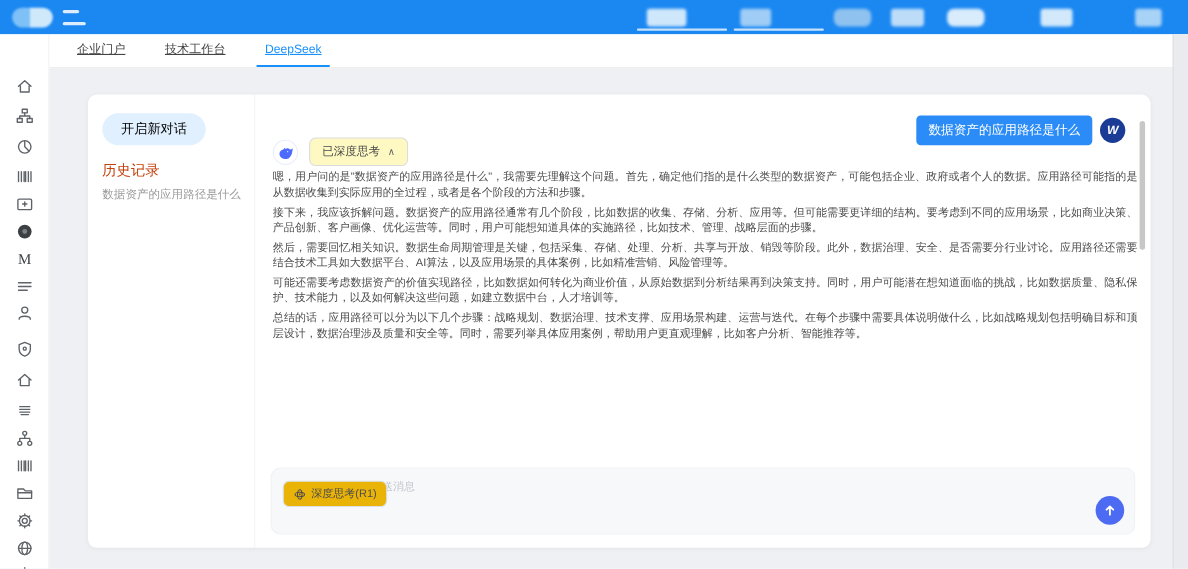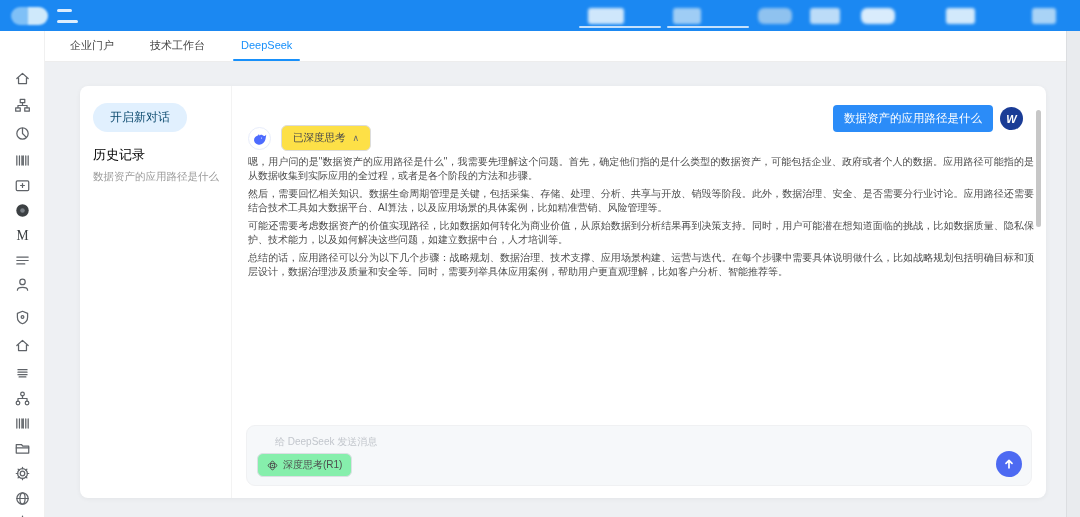--- a/index.html
+++ b/index.html
@@ -18,63 +18,63 @@
   .blur-underline { position:absolute; top:26px; height:2px; background:rgba(255,255,255,.75); border-radius:1px; filter:blur(.5px); }
 
   
   .sidebar { position:absolute; left:0; top:31px; width:45px; height:486px; background:#ffffff; border-right:1px solid #f0f0f0; z-index:4; }
   .side-icon { position:absolute; left:14px; width:17px; height:17px; color:#5f6368; cursor:pointer; }
   .side-icon svg { width:17px; height:17px; stroke:#5f6368; stroke-width:1.1; fill:none; stroke-linecap:round; stroke-linejoin:round; }
 
   
   .tabbar { position:absolute; left:45px; top:31px; width:1035px; height:31px; background:#ffffff;
             border-bottom:1px solid #ededed; display:flex; align-items:center; padding-left:25px; gap:36px; z-index:4; }
-  .tab { font-size:11px; color:#444; cursor:pointer; height:31px; line-height:29px; position:relative; }
+  .tab { font-size:11px; color:#444; cursor:pointer; height:31px; line-height:29px; position:relative;text-decoration:underline; }
   .tab.active { color:#1890fa; }
   .tab.active::after { content:""; position:absolute; left:-8px; right:-8px; bottom:1px; height:2px; background:#1890fa; border-radius:1px; }
 
   
   .page-scroll { position:absolute; right:0; top:31px; width:14px; height:486px; background:#e9ebee; border-left:1px solid #dcdee1; z-index:6; }
 
   
   .card { position:absolute; left:80px; top:86px; width:966px; height:412px; background:#ffffff;
           border-radius:8px; box-shadow:0 1px 5px rgba(0,0,0,.05); z-index:3; }
 
   
   .history-panel { position:absolute; left:0; top:0; width:152px; height:412px; border-right:1px solid #f3f3f3; }
-  .new-chat-btn { position:absolute; left:13px; top:17px; padding:6px 17px; background:#e1f0fe; color:#0c4a6e;
+  .new-chat-btn { position:absolute; left:13px; top:17px; padding:6px 17px; background:#e1f0fe; color:#000000;
                   font-size:12px; border-radius:15px; border:none; cursor:pointer; white-space:nowrap; }
-  .history-title { position:absolute; left:13px; top:60px; font-size:13px; color:#000000; }
+  .history-title { position:absolute; left:13px; top:60px; font-size:13px; color:#c2410c; }
   .history-item { position:absolute; left:13px; top:84px; width:130px; font-size:10.5px; color:#9a9a9a;
                   white-space:nowrap; overflow:hidden; text-overflow:ellipsis; cursor:pointer; }
 
   
   .user-row { position:absolute; right:23px; top:19px; display:flex; align-items:center; gap:7px; }
   .user-bubble { background:#2b8cf8; color:#fff; font-size:11.5px; padding:6px 11px; border-radius:4px; white-space:nowrap; cursor:default; }
   .user-avatar { width:23px; height:23px; border-radius:50%; background:#1a3c96; color:#fff; font-size:11px;
                  font-style:italic; font-weight:bold; display:flex; align-items:center; justify-content:center; }
 
   .ai-row { position:absolute; left:168px; top:39px; display:flex; align-items:center; gap:10px; }
   .ai-avatar { width:23px; height:23px; border-radius:50%; background:#fff; border:1px solid #e8edfb;
                display:flex; align-items:center; justify-content:center; }
-  .thought-toggle { display:flex; align-items:center; gap:7px; background:#fde047; border:1px solid #dcdcdc; border-radius:6px;
+  .thought-toggle { display:flex; align-items:center; gap:7px; background:#fef9c3; border:1px solid #dcdcdc; border-radius:6px;
                     padding:5px 11px; font-size:10.5px; color:#4a4a4a; cursor:pointer; }
   .caret { font-size:9px; color:#666; }
 
   .answer { position:absolute; left:168px; top:69px; width:786px; height:254px; overflow:hidden; }
   .answer p { font-size:10px; line-height:14px; color:#4b4b4b; text-align:justify; margin-bottom:4px; }
 
   .chat-scrollbar { position:absolute; left:956px; top:24px; width:5px; height:117px; background:#c7c7c7; border-radius:3px; cursor:pointer; }
 
   
   .composer { position:absolute; left:166px; top:339px; width:786px; height:61px; background:#f6f8fa;
               border:1px solid #f0f1f3; border-radius:9px; }
   .composer-placeholder { position:absolute; left:28px; top:9px; font-size:10px; color:#c2c6cc; }
-  .deepthink-btn { position:absolute; left:10px; bottom:8px; display:flex; align-items:center; gap:5px;
-                   background:#86efac; border:1px solid #dcdfe4; border-radius:6px; padding:4px 9px;
+  .deepthink-btn { position:absolute; left:10px; bottom:24px; display:flex; align-items:center; gap:5px;
+                   background:#eab308; border:1px solid #dcdfe4; border-radius:6px; padding:4px 9px;
                    font-size:10px; color:#4d4d4d; cursor:pointer; }
   .deepthink-btn svg { width:11px; height:11px; stroke:#4d4d4d; stroke-width:1.2; fill:none; }
   .send-btn { position:absolute; right:9px; bottom:8px; width:26px; height:26px; border-radius:50%;
               background:#4d6af2; border:none; display:flex; align-items:center; justify-content:center; cursor:pointer; }
   .send-btn svg { width:12px; height:12px; stroke:#fff; stroke-width:2; fill:none; stroke-linecap:round; stroke-linejoin:round; }
 </style>
 </head>
 <body>
 
 <div class="topbar">
@@ -216,20 +216,21 @@
         </svg>
     </div>
     <div class="thought-toggle">
       <span>已深度思考</span>
       <span class="caret">∧</span>
     </div>
   </div>
 
   <div class="answer">
     <p>嗯，用户问的是"数据资产的应用路径是什么"，我需要先理解这个问题。首先，确定他们指的是什么类型的数据资产，可能包括企业、政府或者个人的数据。应用路径可能指的是从数据收集到实际应用的全过程，或者是各个阶段的方法和步骤。</p>
+    <p>接下来，我应该拆解问题。数据资产的应用路径通常有几个阶段，比如数据的收集、存储、分析、应用等。但可能需要更详细的结构。要考虑到不同的应用场景，比如商业决策、产品创新、客户画像、优化运营等。同时，用户可能想知道具体的实施路径，比如技术、管理、战略层面的步骤。</p>
     <p>然后，需要回忆相关知识。数据生命周期管理是关键，包括采集、存储、处理、分析、共享与开放、销毁等阶段。此外，数据治理、安全、是否需要分行业讨论。应用路径还需要结合技术工具如大数据平台、AI算法，以及应用场景的具体案例，比如精准营销、风险管理等。</p>
     <p>可能还需要考虑数据资产的价值实现路径，比如数据如何转化为商业价值，从原始数据到分析结果再到决策支持。同时，用户可能潜在想知道面临的挑战，比如数据质量、隐私保护、技术能力，以及如何解决这些问题，如建立数据中台，人才培训等。</p>
     <p>总结的话，应用路径可以分为以下几个步骤：战略规划、数据治理、技术支撑、应用场景构建、运营与迭代。在每个步骤中需要具体说明做什么，比如战略规划包括明确目标和顶层设计，数据治理涉及质量和安全等。同时，需要列举具体应用案例，帮助用户更直观理解，比如客户分析、智能推荐等。</p>
 
   </div>
 
   <div class="chat-scrollbar"></div>
 
   <div class="composer">
     <div class="composer-placeholder">给 DeepSeek 发送消息</div>

